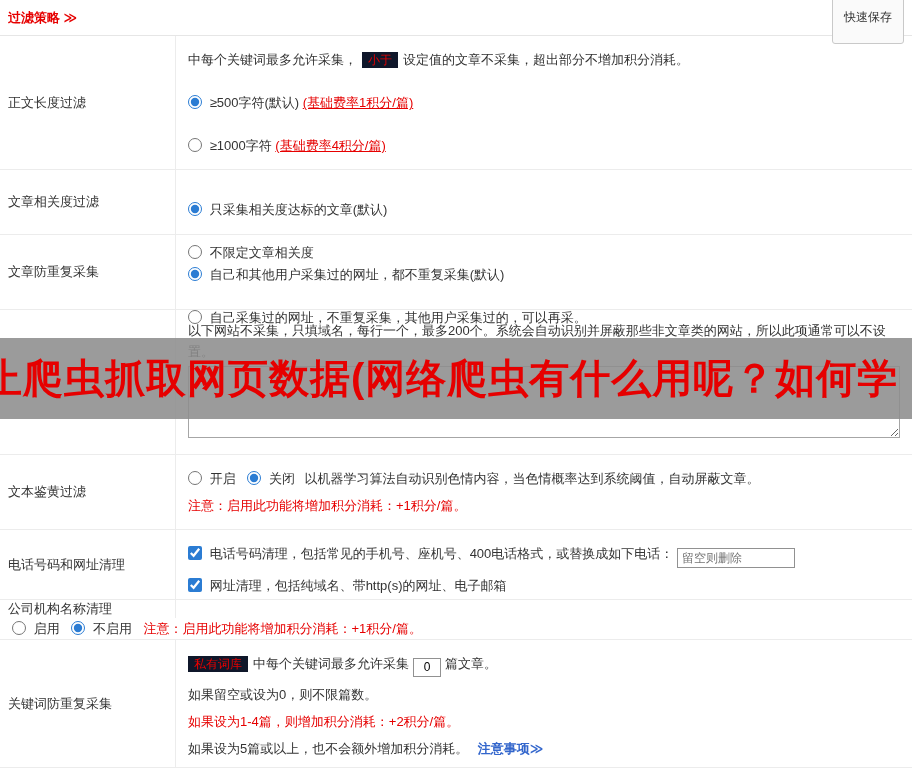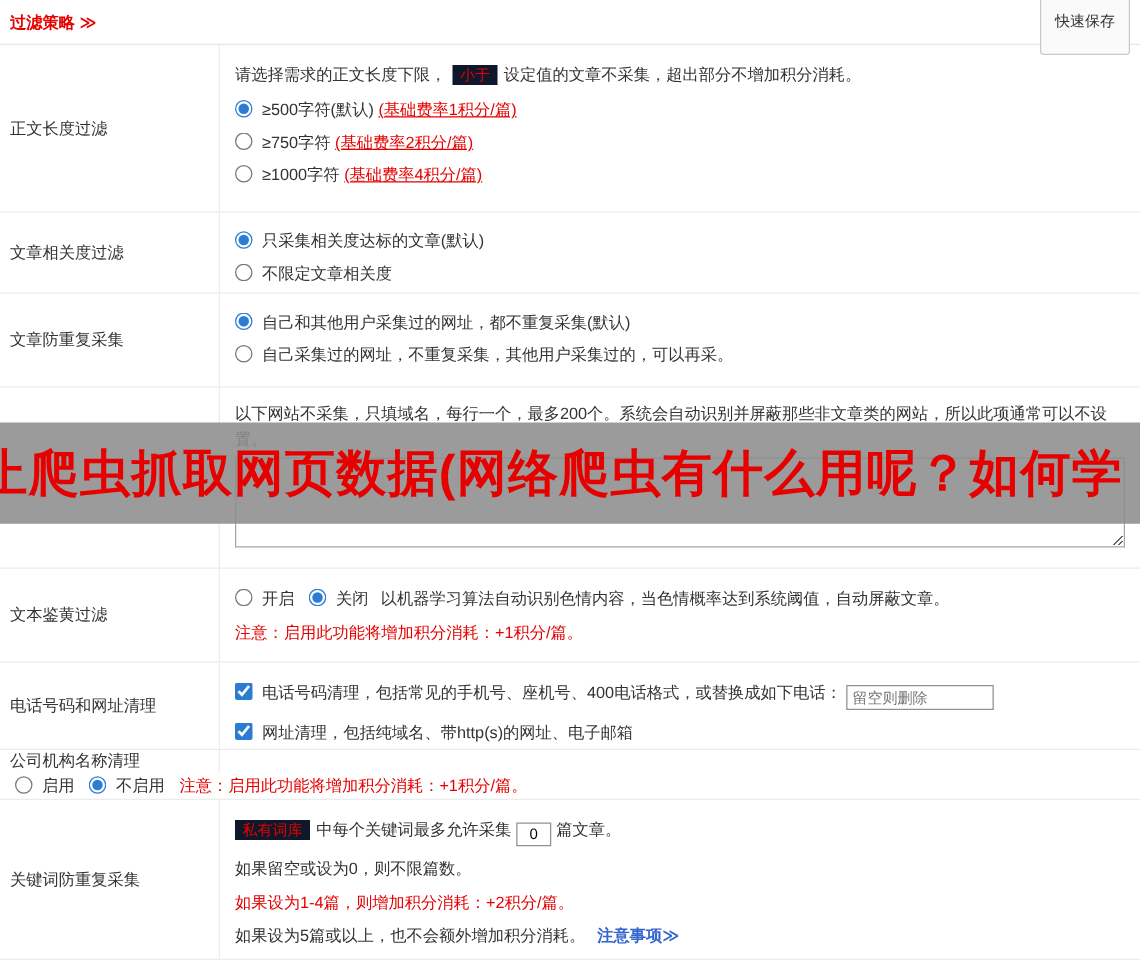--- a/index.html
+++ b/index.html
@@ -23,21 +23,21 @@
   .row:last-child{border-bottom:none;}
   .row-label{
     width:176px;flex-shrink:0;box-sizing:border-box;
     border-right:1px solid #ececec;
     display:flex;align-items:center;padding-left:8px;color:#333;
   }
   .row-content{flex:1;box-sizing:border-box;padding:6px 12px 6px 12px;}
   .r1{height:134px;} .r2{height:65px;} .r3{height:75px;} .r4{height:145px;}
   .r5{height:75px;} .r6{height:70px;} .r7{height:40px;flex-direction:column;} .r8{height:128px;}
   .line{margin:9px 0;line-height:18px;}
-  .opt-line{margin:7px 0;line-height:19px;}
+  .opt-line{margin:24px 0;line-height:19px;}
   input[type=radio],input[type=checkbox]{
     width:14px;height:14px;accent-color:#2b7cd3;vertical-align:-2px;margin:0 4px 0 0;
   }
   .red{color:#e60000;}
   .note-red{color:#e60000;}
   .underline{text-decoration:underline;}
   .hl-tag{
     background:#0f172a;color:#e60000;padding:1px 6px;margin:0 5px;font-size:12px;
   }
   .blue-link{color:#3366cc;font-weight:bold;cursor:pointer;text-decoration:none;margin-left:6px;}
@@ -72,34 +72,27 @@
 
   <div class="topbar">
     <span class="page-title">过滤策略 ≫</span>
     <button class="save-btn">快速保存</button>
   </div>
 
   <div class="row r1">
     <div class="row-label">正文长度过滤</div>
     <div class="row-content">
       <div class="line">
-        <span>请选择需求的正文长度下限，</span><span class="hl-tag">小于</span><span>设定值的文章不采集，超出部分不增加积分消耗。</span>
+        <span>中每个关键词最多允许采集，</span><span class="hl-tag">小于</span><span>设定值的文章不采集，超出部分不增加积分消耗。</span>
       </div>
       <div class="opt-line">
         <label>
           <input type="radio" name="len" checked="" style="">
           <span>≥500字符(默认)</span>
           <span class="red underline">(基础费率1积分/篇)</span>
-        </label>
-      </div>
-      <div class="opt-line">
-        <label>
-          <input type="radio" name="len" style="">
-          <span>≥750字符</span>
-          <span class="red underline">(基础费率2积分/篇)</span>
         </label>
       </div>
       <div class="opt-line">
         <label>
           <input type="radio" name="len" style="">
           <span>≥1000字符</span>
           <span class="red underline">(基础费率4积分/篇)</span>
         </label>
       </div>
     </div>

